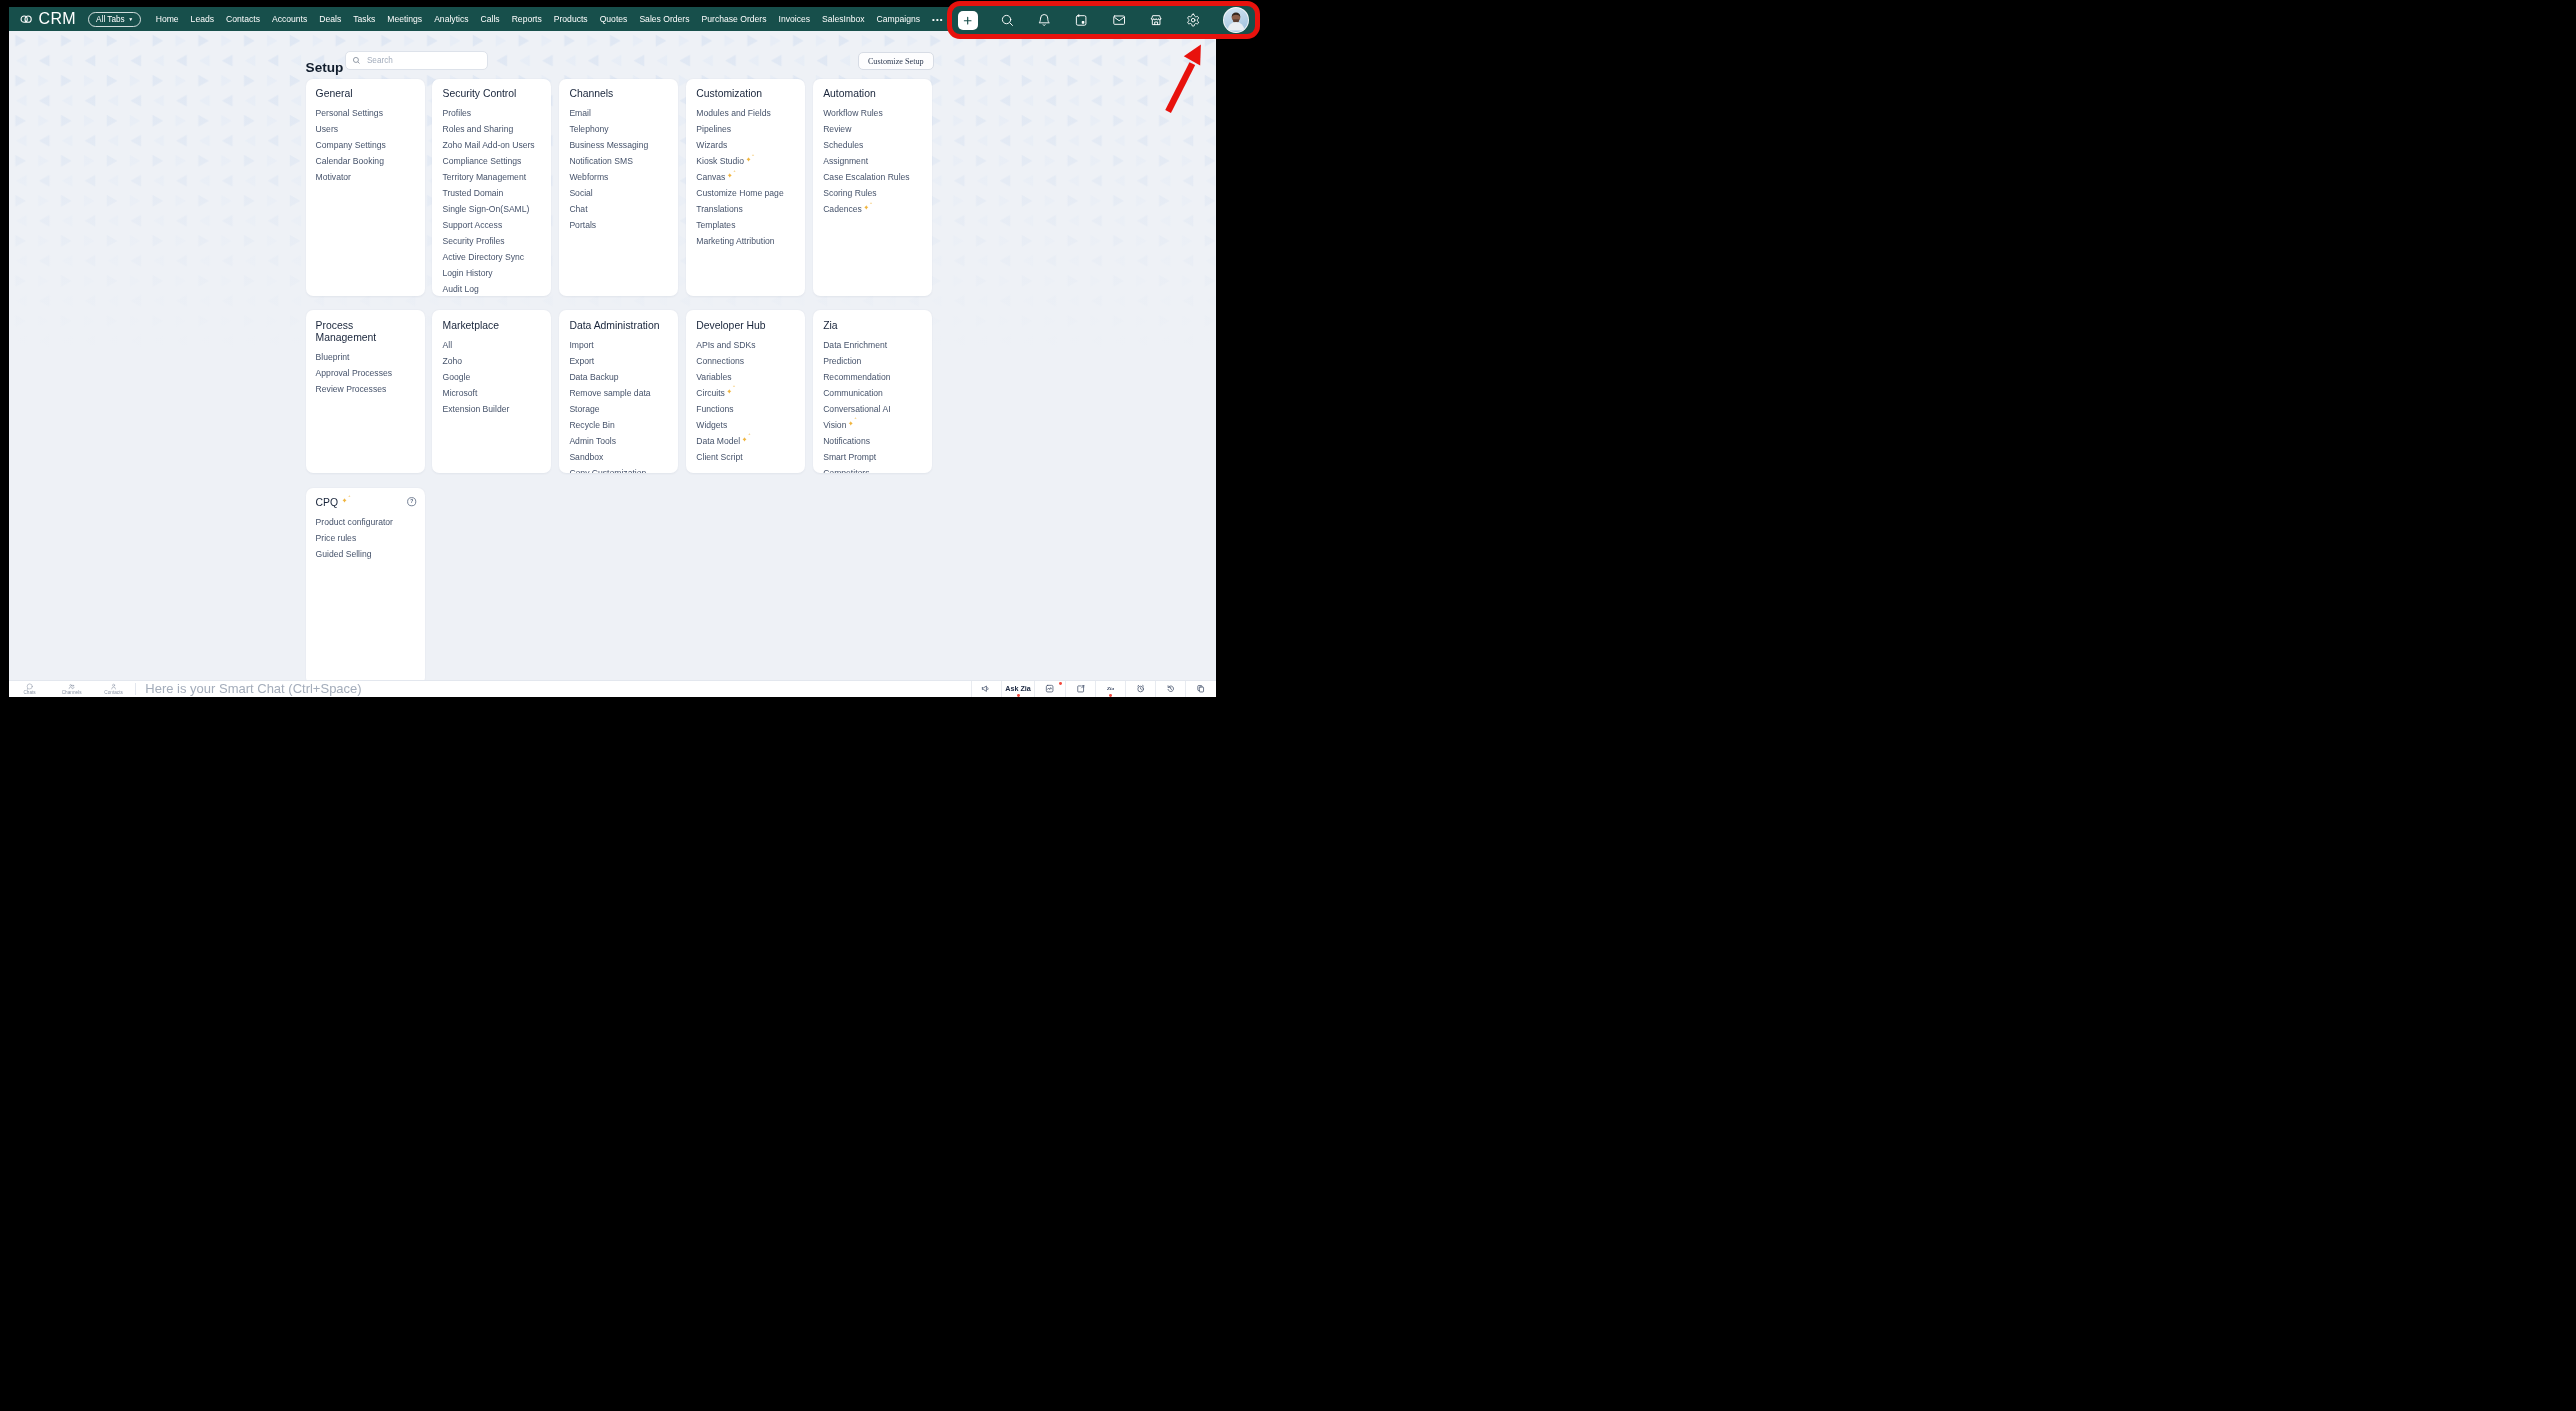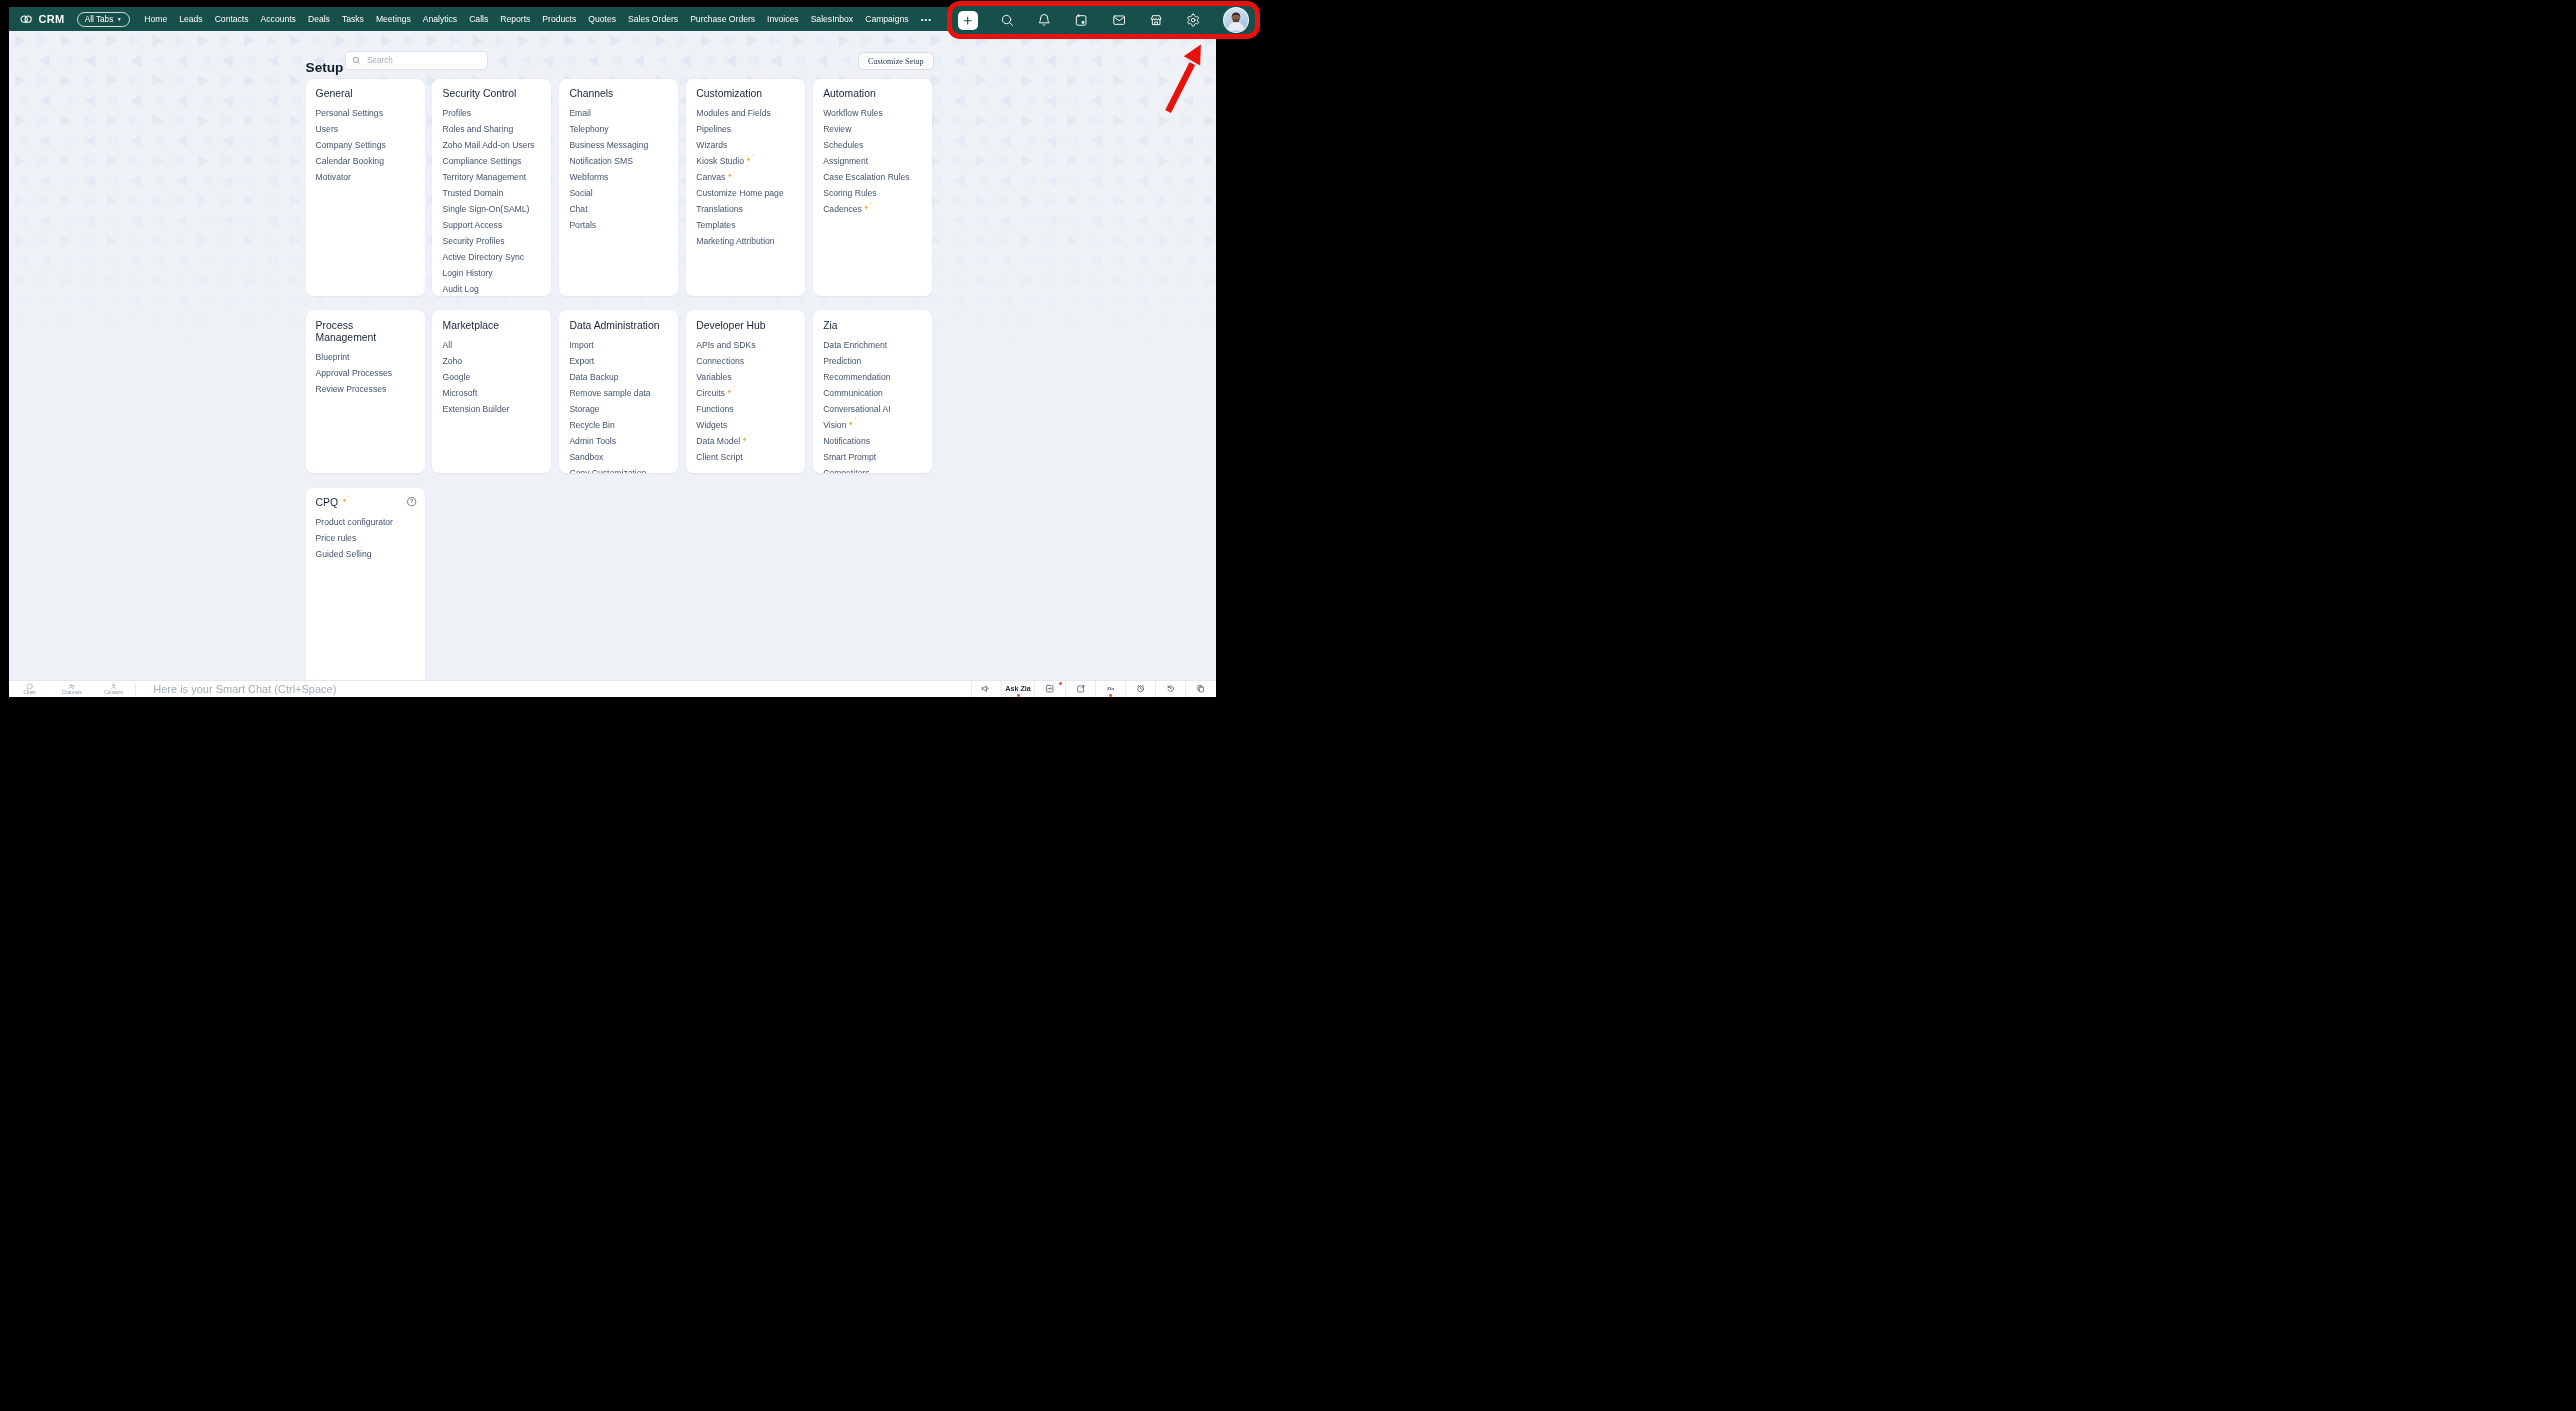--- a/index.html
+++ b/index.html
@@ -6,21 +6,21 @@
   body{width:1288px;height:706px;background:#000;position:relative;overflow:hidden;
        font-family:"Liberation Sans",sans-serif;-webkit-font-smoothing:antialiased}
   .app{position:absolute;left:8.6px;top:7.2px;width:1207px;height:690px;background:#eef1f6;overflow:hidden}
   .bg-pattern{position:absolute;left:0;top:24px;width:100%;height:386px;z-index:0}
   .bg-fade{position:absolute;left:0;top:24px;width:100%;height:401px;z-index:0;
            background:linear-gradient(180deg,rgba(238,241,246,0) 0,rgba(238,241,246,.3) 122px,#eef1f6 322px)}
   
   .nav{position:absolute;top:0;left:0;right:0;height:24px;background:#174f4b;display:flex;align-items:center;color:#fff;z-index:5}
   .brand{display:flex;align-items:center;gap:5px;margin-left:10.7px}
   .brand svg{width:14.3px;height:14.3px;fill:none;stroke:#fff;stroke-width:1.9}
-  .brand-name{font-size:11px;font-weight:bold;letter-spacing:0.3px}
+  .brand-name{font-size:16px;font-weight:normal;letter-spacing:0.3px}
   .alltabs{margin-left:12px;display:flex;align-items:center;gap:3.6px;border:0.7px solid rgba(255,255,255,.8);
            border-radius:10px;background:transparent;color:#fff;font-size:8.2px;padding:2.1px 7.2px;cursor:pointer;font-family:inherit}
   .caret{font-size:5px;line-height:1}
   .nav-items{display:flex;align-items:center;gap:12px;margin-left:14.3px;white-space:nowrap}
   .nav-item{font-size:8.6px;color:#fff;text-decoration:none;cursor:pointer}
   .nav-more{font-size:7.9px;letter-spacing:1.1px;cursor:pointer}
   
   .hl-box{position:absolute;left:947px;top:1.4px;width:313px;height:38px;border:5px solid #e8120d;border-radius:13px;
           background:#174f4b;display:flex;align-items:center;justify-content:space-between;
           padding:0 6.4px;box-sizing:border-box;z-index:9}
@@ -56,21 +56,21 @@
   .help-btn{position:absolute;right:7.2px;top:7.9px;width:11.4px;height:11.4px;color:#4c5c77;cursor:pointer}
   .help-btn svg{width:11.4px;height:11.4px;fill:none;stroke:currentColor;stroke-width:1.6}
   
   .bar{position:absolute;left:0;right:0;bottom:0;height:16.5px;background:#fff;border-top:0.7px solid #e3e7ee;
        display:flex;align-items:stretch;z-index:6}
   .bar svg{fill:none;stroke:currentColor;stroke-width:1.8;stroke-linecap:round;stroke-linejoin:round}
   .bar-tab{width:42px;display:flex;flex-direction:column;align-items:center;justify-content:center;color:#8a94a5;cursor:pointer}
   .bar-tab svg{width:7.2px;height:7.2px}
   .bar-tab span{font-size:4.7px;margin-top:0.7px}
   .bar-divider{width:0.7px;background:#e3e7ee;margin:2.1px 0}
-  .smart-chat{display:flex;align-items:center;padding-left:18px;font-size:11px;color:#a4adbb;flex:1;cursor:text}
+  .smart-chat{display:flex;align-items:center;padding-left:10px;font-size:13px;color:#a4adbb;flex:1;cursor:text}
   .bar-right{display:flex;align-items:stretch}
   .bar-btn{min-width:22px;display:flex;align-items:center;justify-content:center;border-left:0.7px solid #e8ebf0;
            color:#36435f;position:relative;padding:0 3.6px;cursor:pointer}
   .bar-btn svg{width:9.3px;height:9.3px}
   .askzia-label{font-size:7.2px;font-weight:bold;color:#202c45}
   .dot{position:absolute;width:2.9px;height:2.9px;border-radius:50%;background:#f4483c}
   .dot-below{bottom:0.7px;left:50%;margin-left:-1.4px}
   .dot-tr{top:1.4px;right:2.9px}
 </style>
 </head>

